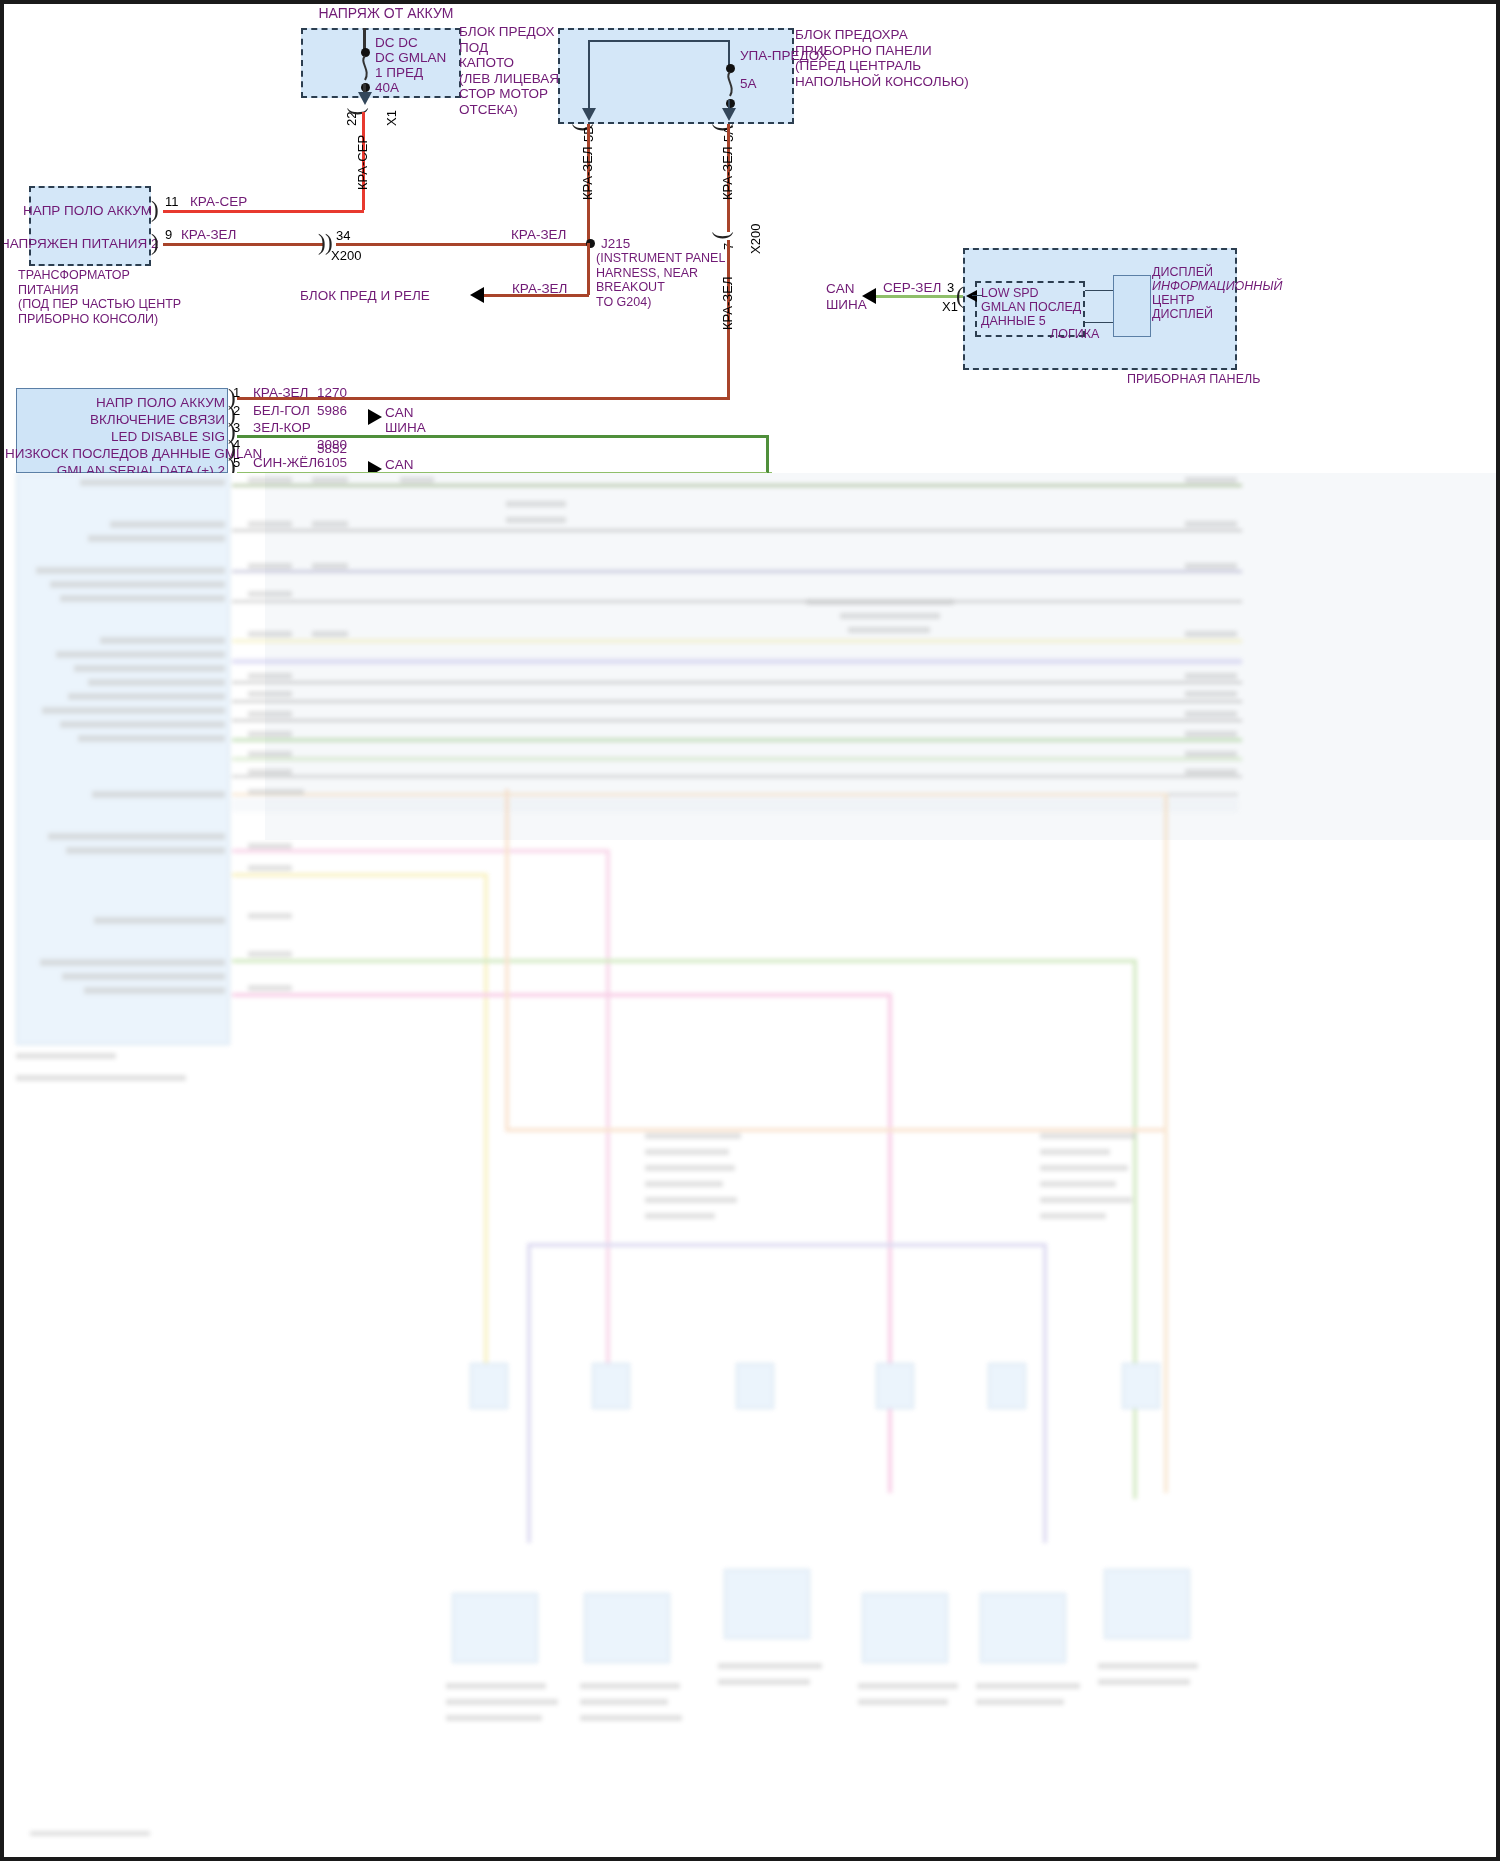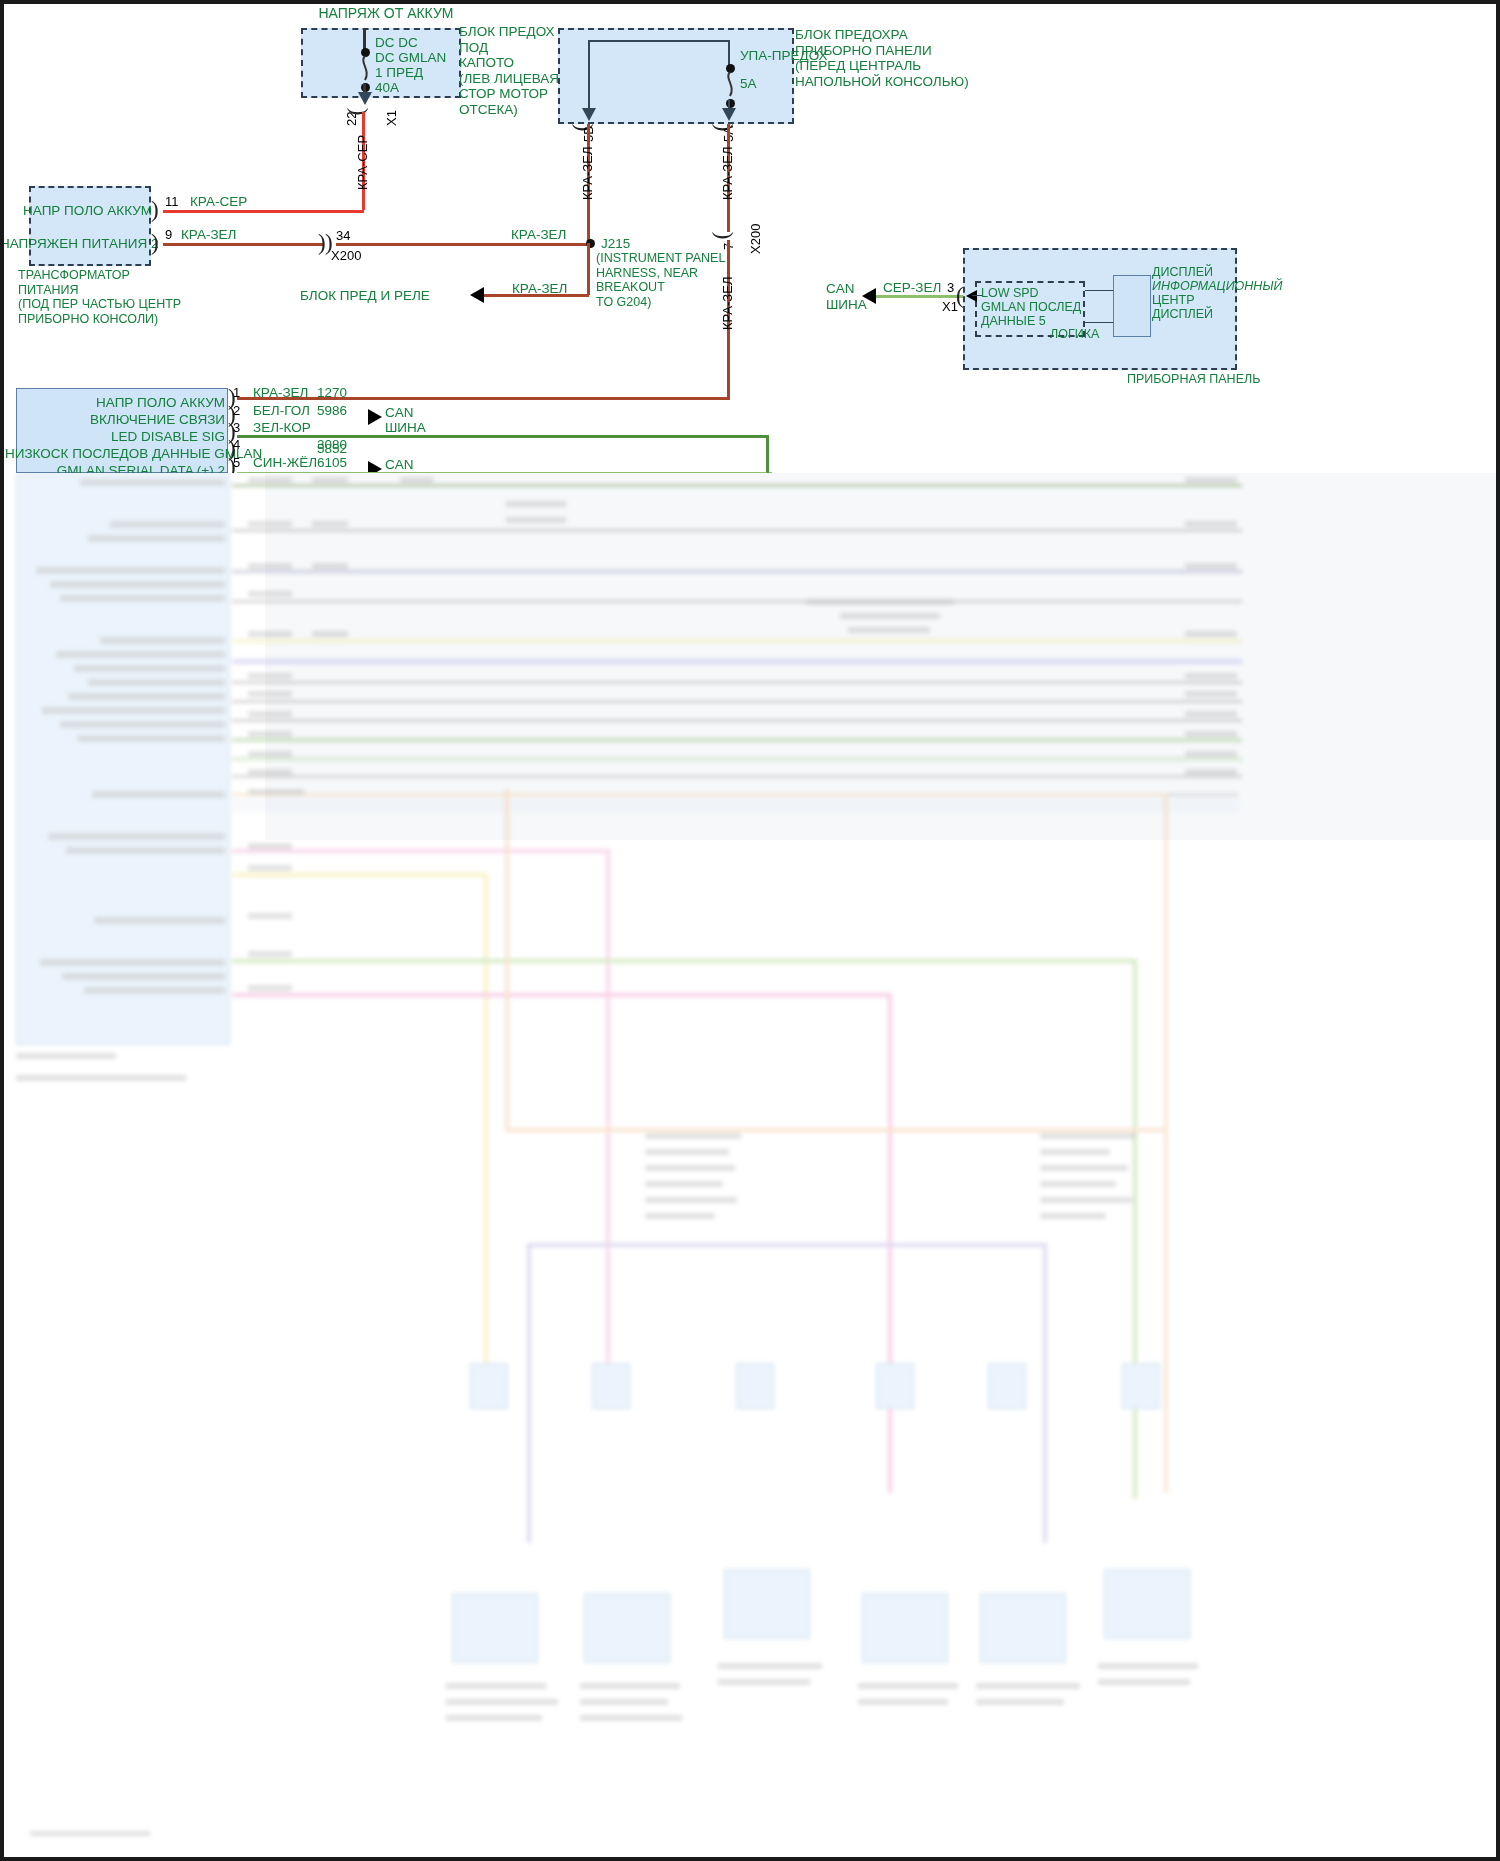--- a/index.html
+++ b/index.html
@@ -4,21 +4,21 @@
 <title>Wiring Diagram</title>
 <style>
   html,body{margin:0;padding:0;background:#ffffff;}
   body{font-family:"Liberation Sans",sans-serif;}
   #page{position:relative;width:1500px;height:1861px;background:#ffffff;overflow:hidden;}
 
   
   .box{position:absolute;background:#cfe4f7;box-sizing:border-box;}
   .box.dashed{border:2px dashed #2c3e50;background:#d4e7f8;}
   .box.solid{border:1.5px solid #5b7fa6;background:#cfe4f7;}
-  .lbl{position:absolute;color:#15803d;font-size:13.5px;line-height:15.5px;white-space:pre;}
+  .lbl{position:absolute;color:#701a75;font-size:13.5px;line-height:15.5px;white-space:pre;}
   .lbl.sm{font-size:12.5px;line-height:14.5px;}
   .lbl.r{text-align:right;}
   .lbl.c{text-align:center;}
   .vert{position:absolute;font-size:13px;color:#000;white-space:nowrap;
         transform-origin:0 0;transform:rotate(-90deg);}
   .wire{position:absolute;}
   .w-h{height:0;border-top-width:3px;border-top-style:solid;}
   .w-v{width:0;border-left-width:3px;border-left-style:solid;}
   .dot{position:absolute;width:9px;height:9px;border-radius:50%;background:#111;}
   .pin{position:absolute;font-size:13px;color:#000;}

